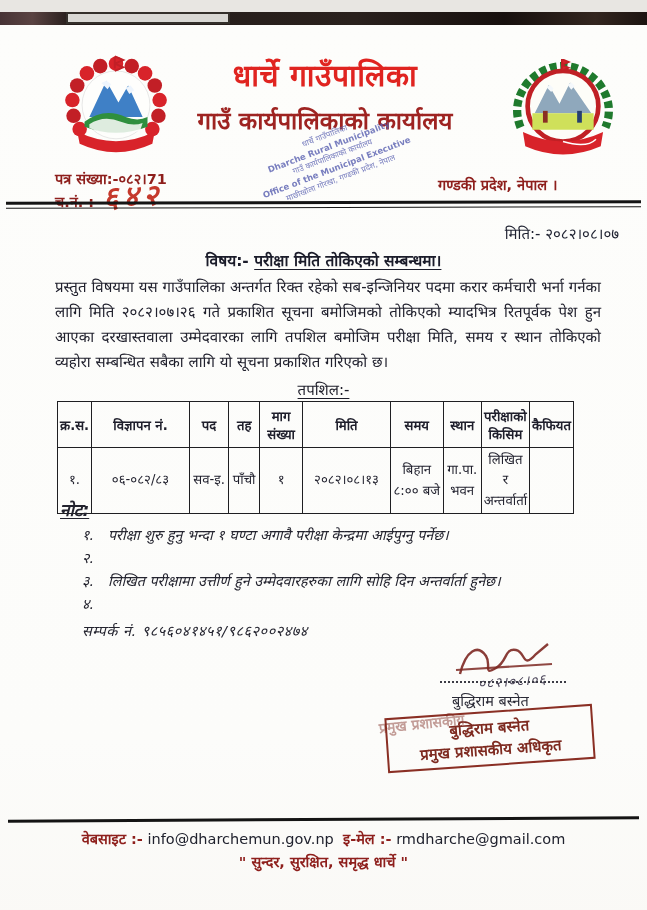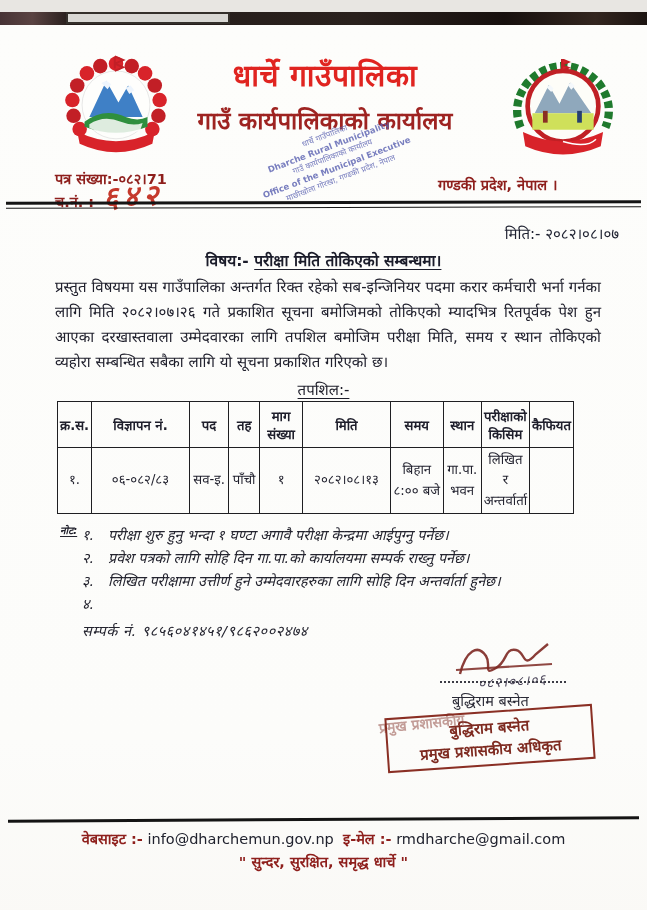--- a/index.html
+++ b/index.html
@@ -42,21 +42,21 @@
   
   .tbl-title { position:absolute; left:0; top:367px; width:647px; text-align:center;
     font-size:15px; font-weight:normal; color:#1c1c28; }
   .tbl-title span { text-decoration:underline; text-underline-offset:3px; }
   table.exam { position:absolute; left:57px; top:389px; width:517px; border-collapse:collapse; }
   table.exam th, table.exam td { border:1.7px solid #1f1f22; padding:2px 2px;
     text-align:center; vertical-align:middle; font-size:13.2px; color:#1f1f2c; }
   table.exam th { font-weight:bold; height:46px; }
   table.exam td { height:60px; line-height:1.55; }
   
-  .notes-title { position:absolute; left:60px; top:511px; font-size:10px; font-weight:bold;
+  .notes-title { position:absolute; left:60px; top:486px; font-size:17px; font-weight:bold;
     font-style:italic; color:#23232e; text-decoration:underline; text-underline-offset:2px; }
   .notes { position:absolute; left:82px; top:512px; width:480px; font-style:italic;
     font-size:14.3px; color:#24242f; }
   .notes .row { display:flex; gap:10px; line-height:23px; }
   .notes .num { min-width:16px; }
   .contact-line { position:absolute; left:82px; top:608px; font-style:italic;
     font-size:14.5px; color:#24242f; letter-spacing:.5px; }
   
   .sig-scribble { position:absolute; left:452px; top:628px; }
   .sig-dotted { position:absolute; left:440px; top:669px; width:126px;
@@ -204,21 +204,20 @@
     </table>
 
   <div class="notes-title">नोट:</div>
   <div class="notes">
     <div class="row">
       <span class="num">१.</span>
       <span>परीक्षा शुरु हुनु भन्दा १ घण्टा अगावै परीक्षा केन्द्रमा आईपुग्नु पर्नेछ।</span>
     </div>
     <div class="row">
       <span class="num">२.</span>
-      <span>प्रवेश पत्रको लागि सोहि दिन गा.पा.को कार्यालयमा सम्पर्क राख्नु पर्नेछ।</span>
     </div>
     <div class="row">
       <span class="num">३.</span>
       <span>लिखित परीक्षामा उत्तीर्ण हुने उम्मेदवारहरुका लागि सोहि दिन अन्तर्वार्ता हुनेछ।</span>
     </div>
     <div class="row">
       <span class="num">४.</span>
     </div>
   </div>
   <div class="contact-line">सम्पर्क नं. ९८५६०४१४५१/९८६२००२४७४</div>

